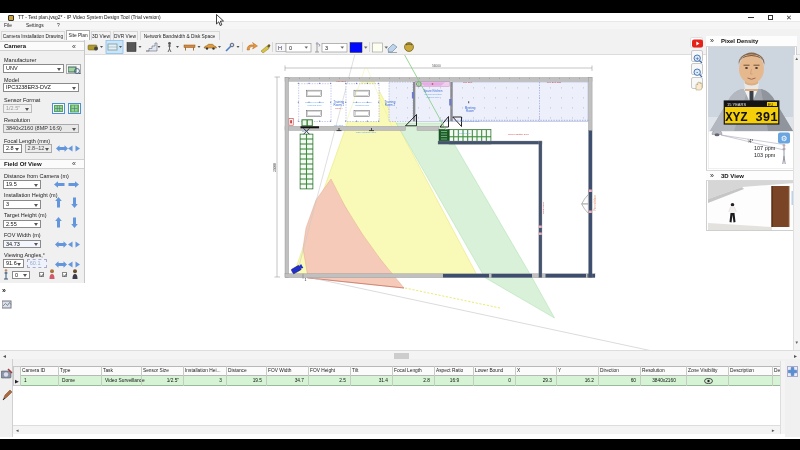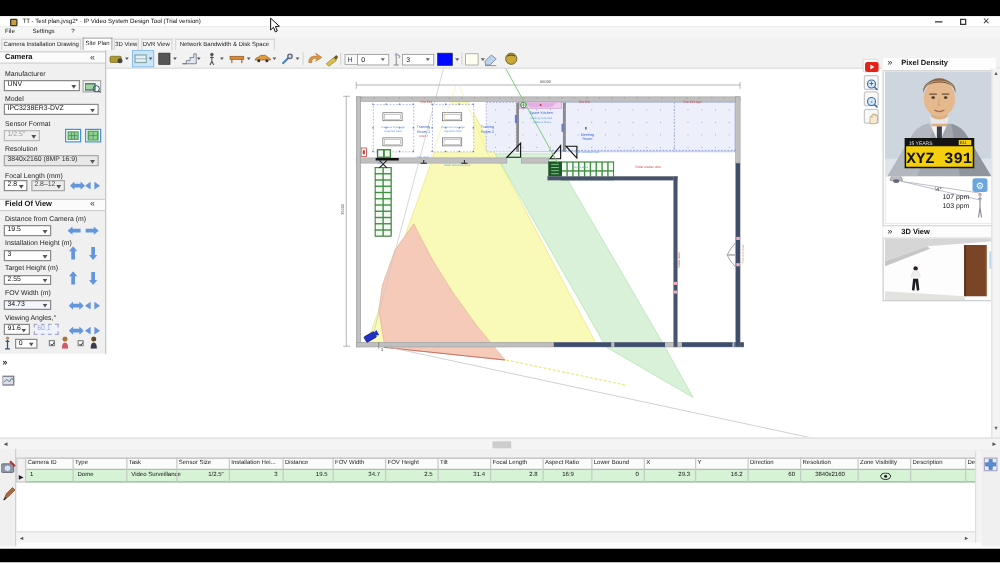--- a/index.html
+++ b/index.html
@@ -534,21 +534,21 @@
       <text x="554" y="82.8" font-size="2.5" fill="#cc4444" text-anchor="middle">Fire Exit sign</text>
       <text x="518.5" y="134.5" font-size="2.5" fill="#cc4444" text-anchor="middle">Roller shutter door</text>
       <text x="544" y="214" font-size="2.5" fill="#cc4444" transform="rotate(-90 544 214)">Roller door</text>
       <text x="338.5" y="126.3" font-size="2.4" fill="#62a0e8" text-anchor="middle">Fire door</text>
       <text x="366" y="133" font-size="2.4" fill="#62a0e8" text-anchor="middle">Main entrance door</text>
       <text x="464" y="134.2" font-size="2.4" fill="#62a0e8" text-anchor="middle">Goods area</text>
       <text x="468.8" y="103.2" font-size="2.6" fill="#444" text-anchor="middle">▮</text>
       <text x="305" y="131.5" font-size="2.4" fill="#62a0e8" text-anchor="middle">Stairs</text>
     </svg>
 
-<div class="abs" id="rpanel" style="left:689px;top:46px;width:111px;height:200px;">
+<div class="abs" id="rpanel" style="left:689px;top:36px;width:111px;height:200px;">
       <div class="abs" style="left:1px;top:1px;width:13px;height:11px;background:#fff;border:1px solid #e0e0e0;border-radius:2px;">
         <svg style="display:block;margin:0.5px 0 0 0.5px;" width="11" height="9">
           <rect x="0" y="0.5" width="11" height="8" rx="2" fill="#e62117"></rect>
           <path d="M4.3 2.5 L7.5 4.5 L4.3 6.5 Z" fill="#fff"></path>
         </svg>
       </div>
       <div class="abs" style="left:2px;top:13.5px;width:12px;height:12px;background:#f8f8f8;border:1px solid #c8c8c8;border-radius:2px;"><svg width="10" height="10" style="margin:0.5px">
           <circle cx="4.2" cy="4.2" r="3.2" fill="#dceaf8" stroke="#3a6aaa" stroke-width="0.9"></circle>
           <path d="M6.6 6.6 L9 9" stroke="#3a6aaa" stroke-width="1.2"></path>
           <text x="4.2" y="6" font-size="6" text-anchor="middle" fill="#3a6aaa" font-weight="bold">+</text>

